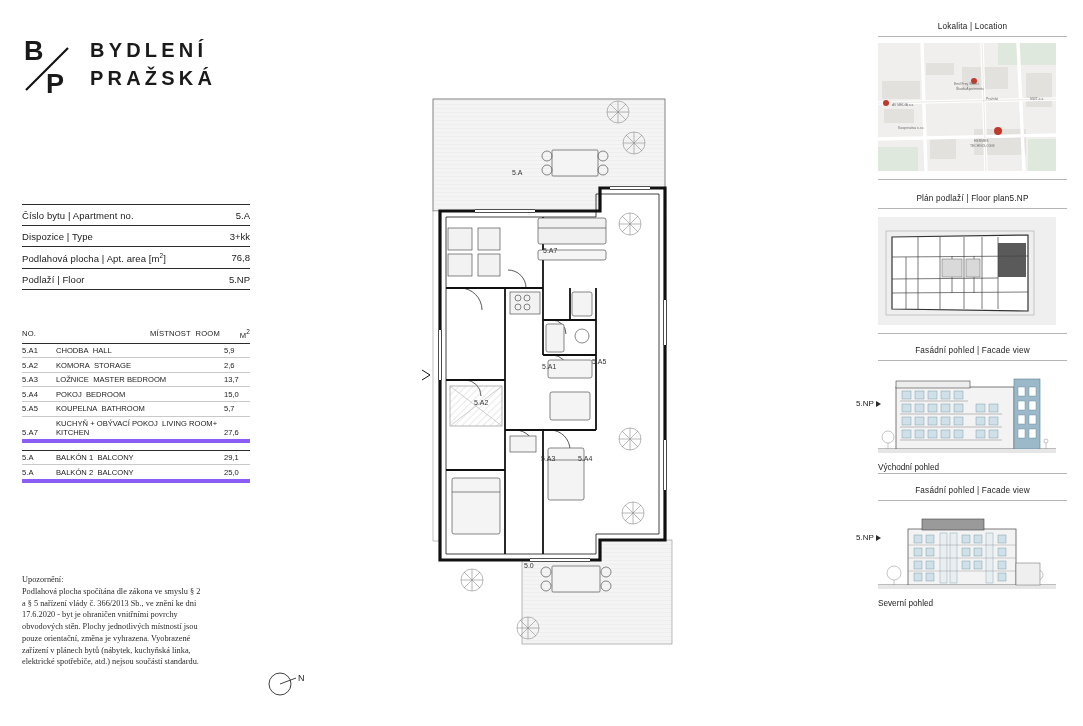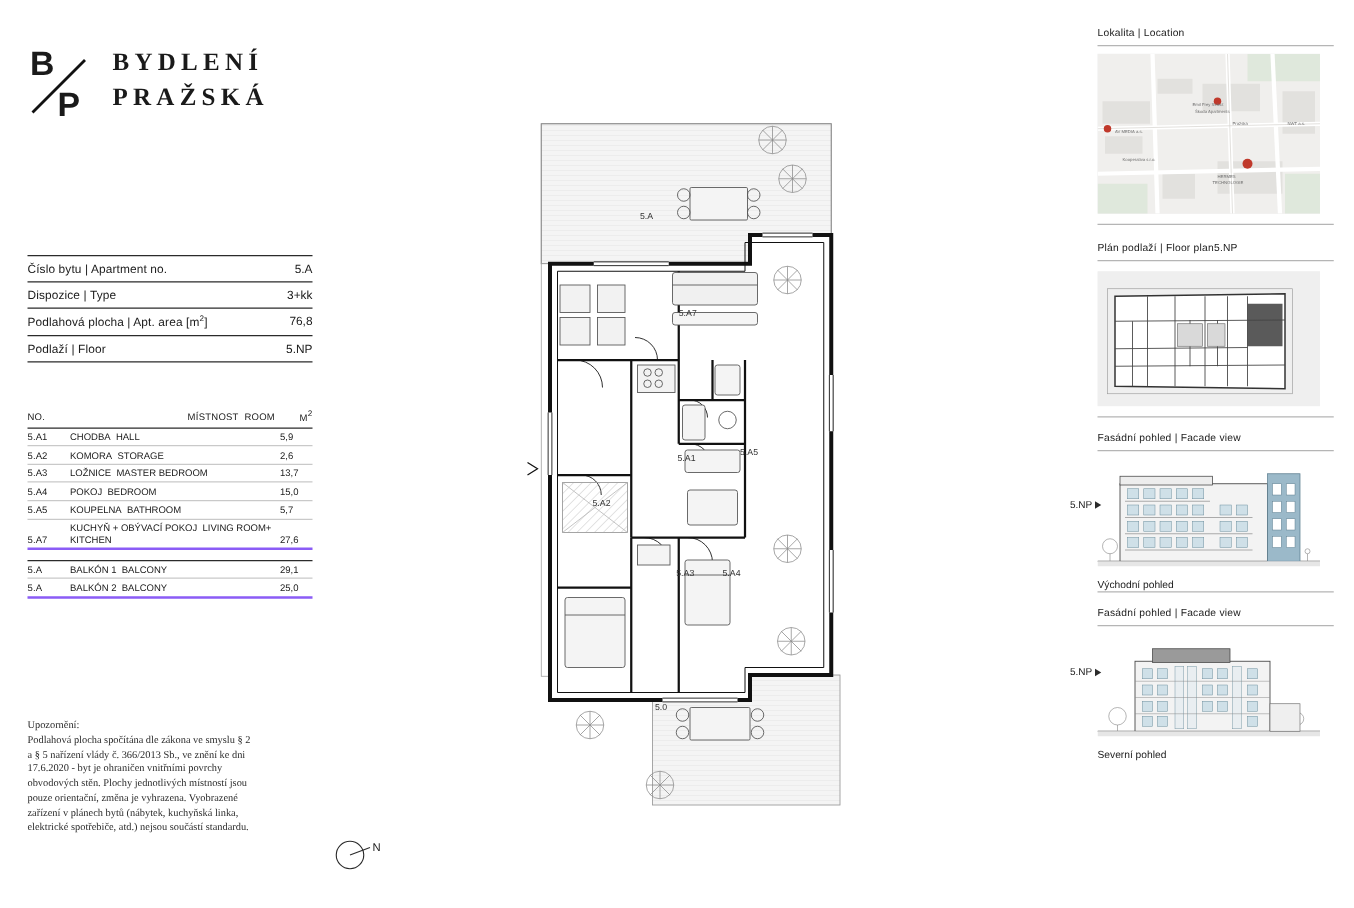--- a/index.html
+++ b/index.html
@@ -40,21 +40,20 @@
   }
   .logo-mark .diag {
     position: absolute;
     left: 2px; top: 8px;
     width: 46px; height: 46px;
   }
   .logo-text { padding-top: 2px; }
   .logo-text .l1, .logo-text .l2 {
     font-size: 20px; font-weight: 700; letter-spacing: 4.2px;
     line-height: 1.05;
-    font-family: Liberation Serif, serif;
   }
   .logo-text .l2 { margin-top: 7px; }
 
   
   .summary {
     margin-top: 104px;
     width: 228px;
     font-size: 9.5px;
   }
   .summary .row {
@@ -87,21 +86,21 @@
   .rooms td {
     padding: 2.4px 0 2.2px 0;
     border-bottom: 1px solid #c9c9c9;
     vertical-align: bottom;
   }
   .rooms td.c-no { letter-spacing: .1px; }
   .rooms td.c-name { text-align: left; padding-right: 4px; }
   .rooms td.c-m { }
   .rooms tr.gap td { border-bottom: none; height: 9px; padding: 0; }
   .rooms tr.sep-top td { border-top: 1px solid #2b2b2b; }
-  .rooms tr.last td { border-bottom: 2px solid #8b5cf6; }
+  .rooms tr.last td { border-bottom: 4px solid #8b5cf6; }
 
   
   .notice {
     position: absolute;
     left: 22px; top: 574px;
     width: 232px;
     font-size: 8.3px;
     line-height: 1.42;
     color: #2b2b2b;
   }
@@ -117,21 +116,21 @@
   .north { position: absolute; left: 262px; top: 664px; width: 60px; height: 40px; }
   .north .nlabel { position: absolute; left: 36px; top: 9px; font-size: 9px; }
 
   
   .plan { position: absolute; left: 300px; top: 0; width: 560px; height: 726px; }
 
   
   .right-col { position: absolute; left: 868px; top: 0; width: 215px; height: 726px; padding: 22px 16px 0 10px; }
   .rc-head {
     font-size: 8.2px; letter-spacing: .2px;
-    display: flex; justify-content: flex-start; align-items: baseline;
+    display: flex; justify-content: center; align-items: baseline;
   }
   .rc-head .rc-right { font-size: 8.2px; }
   .rc-rule { border-top: 1px solid #b5b5b5; margin-top: 5px; }
   .rc-caption { font-size: 8.2px; margin-top: 6px; }
   .rc-sep { border-top: 1px solid #b5b5b5; margin-top: 8px; }
 
   .map-box { width: 178px; height: 128px; margin-top: 6px; position: relative; overflow: hidden; background:#efefef; }
   .floorplan-box { width: 178px; height: 108px; margin-top: 8px; position: relative; overflow: hidden; background:#f2f2f2; }
   .facade-box { width: 178px; height: 90px; margin-top: 10px; position: relative; }
   .facade-box2 { width: 178px; height: 86px; margin-top: 10px; position: relative; }

